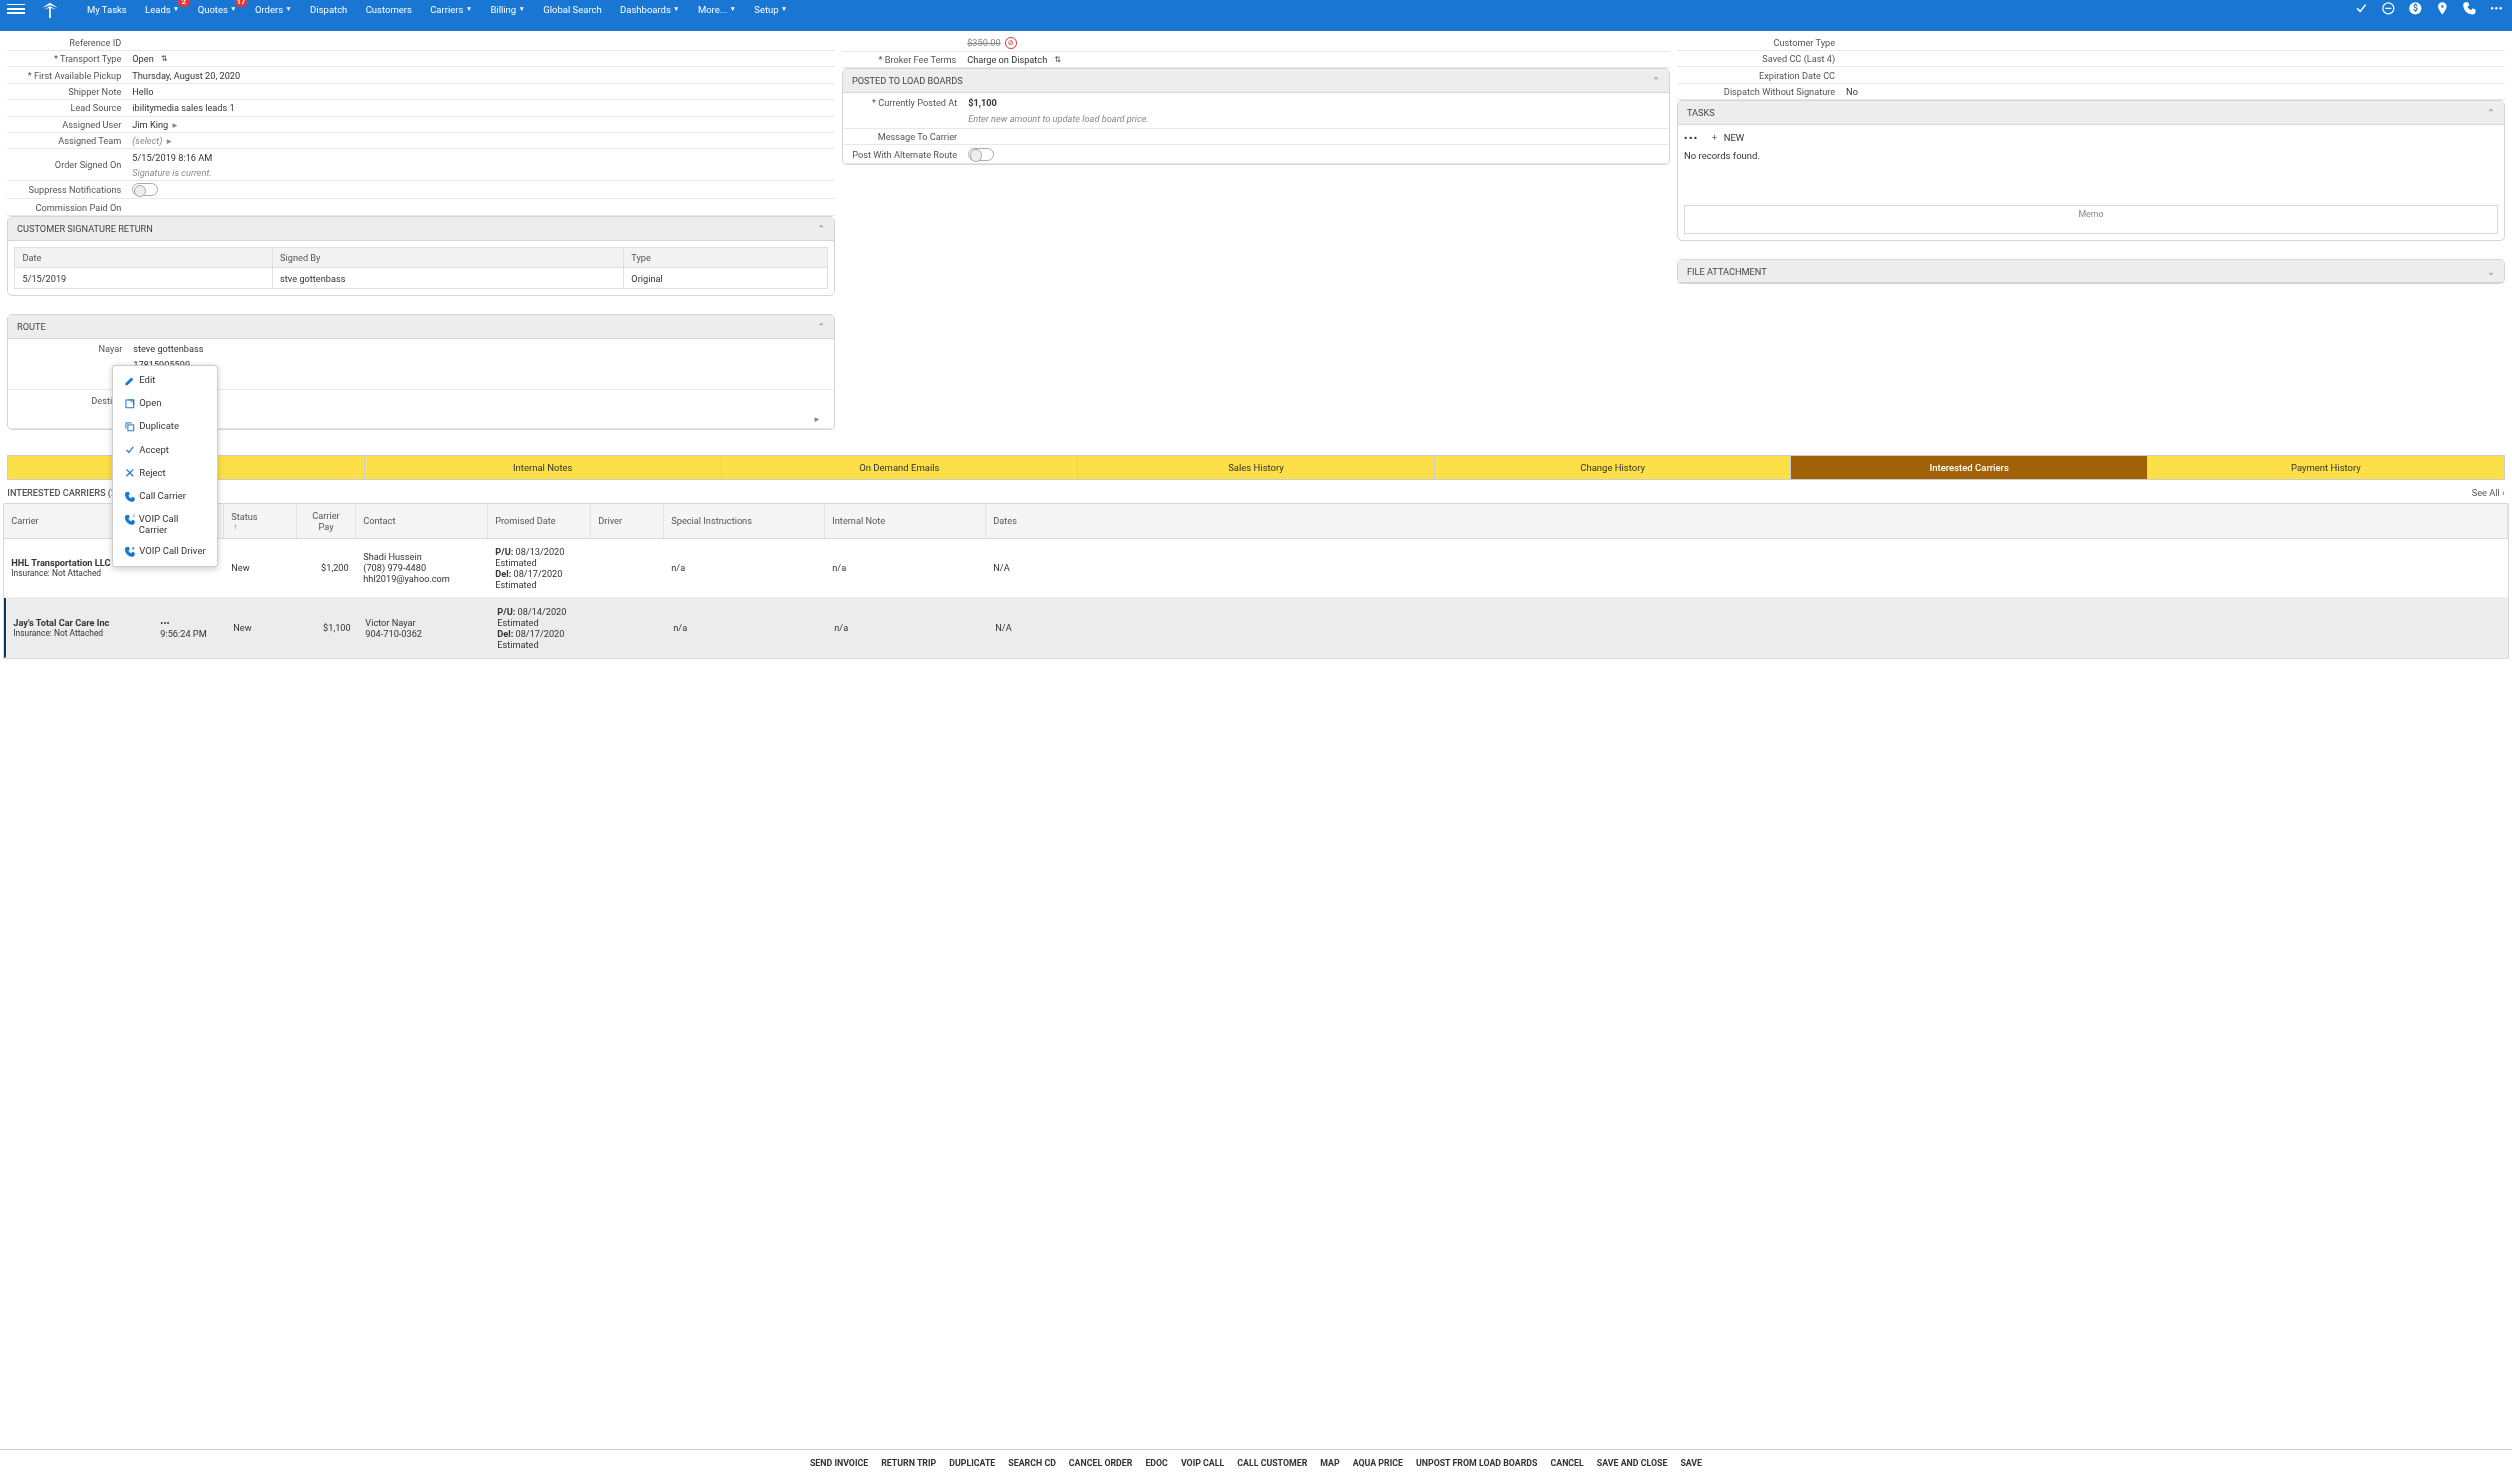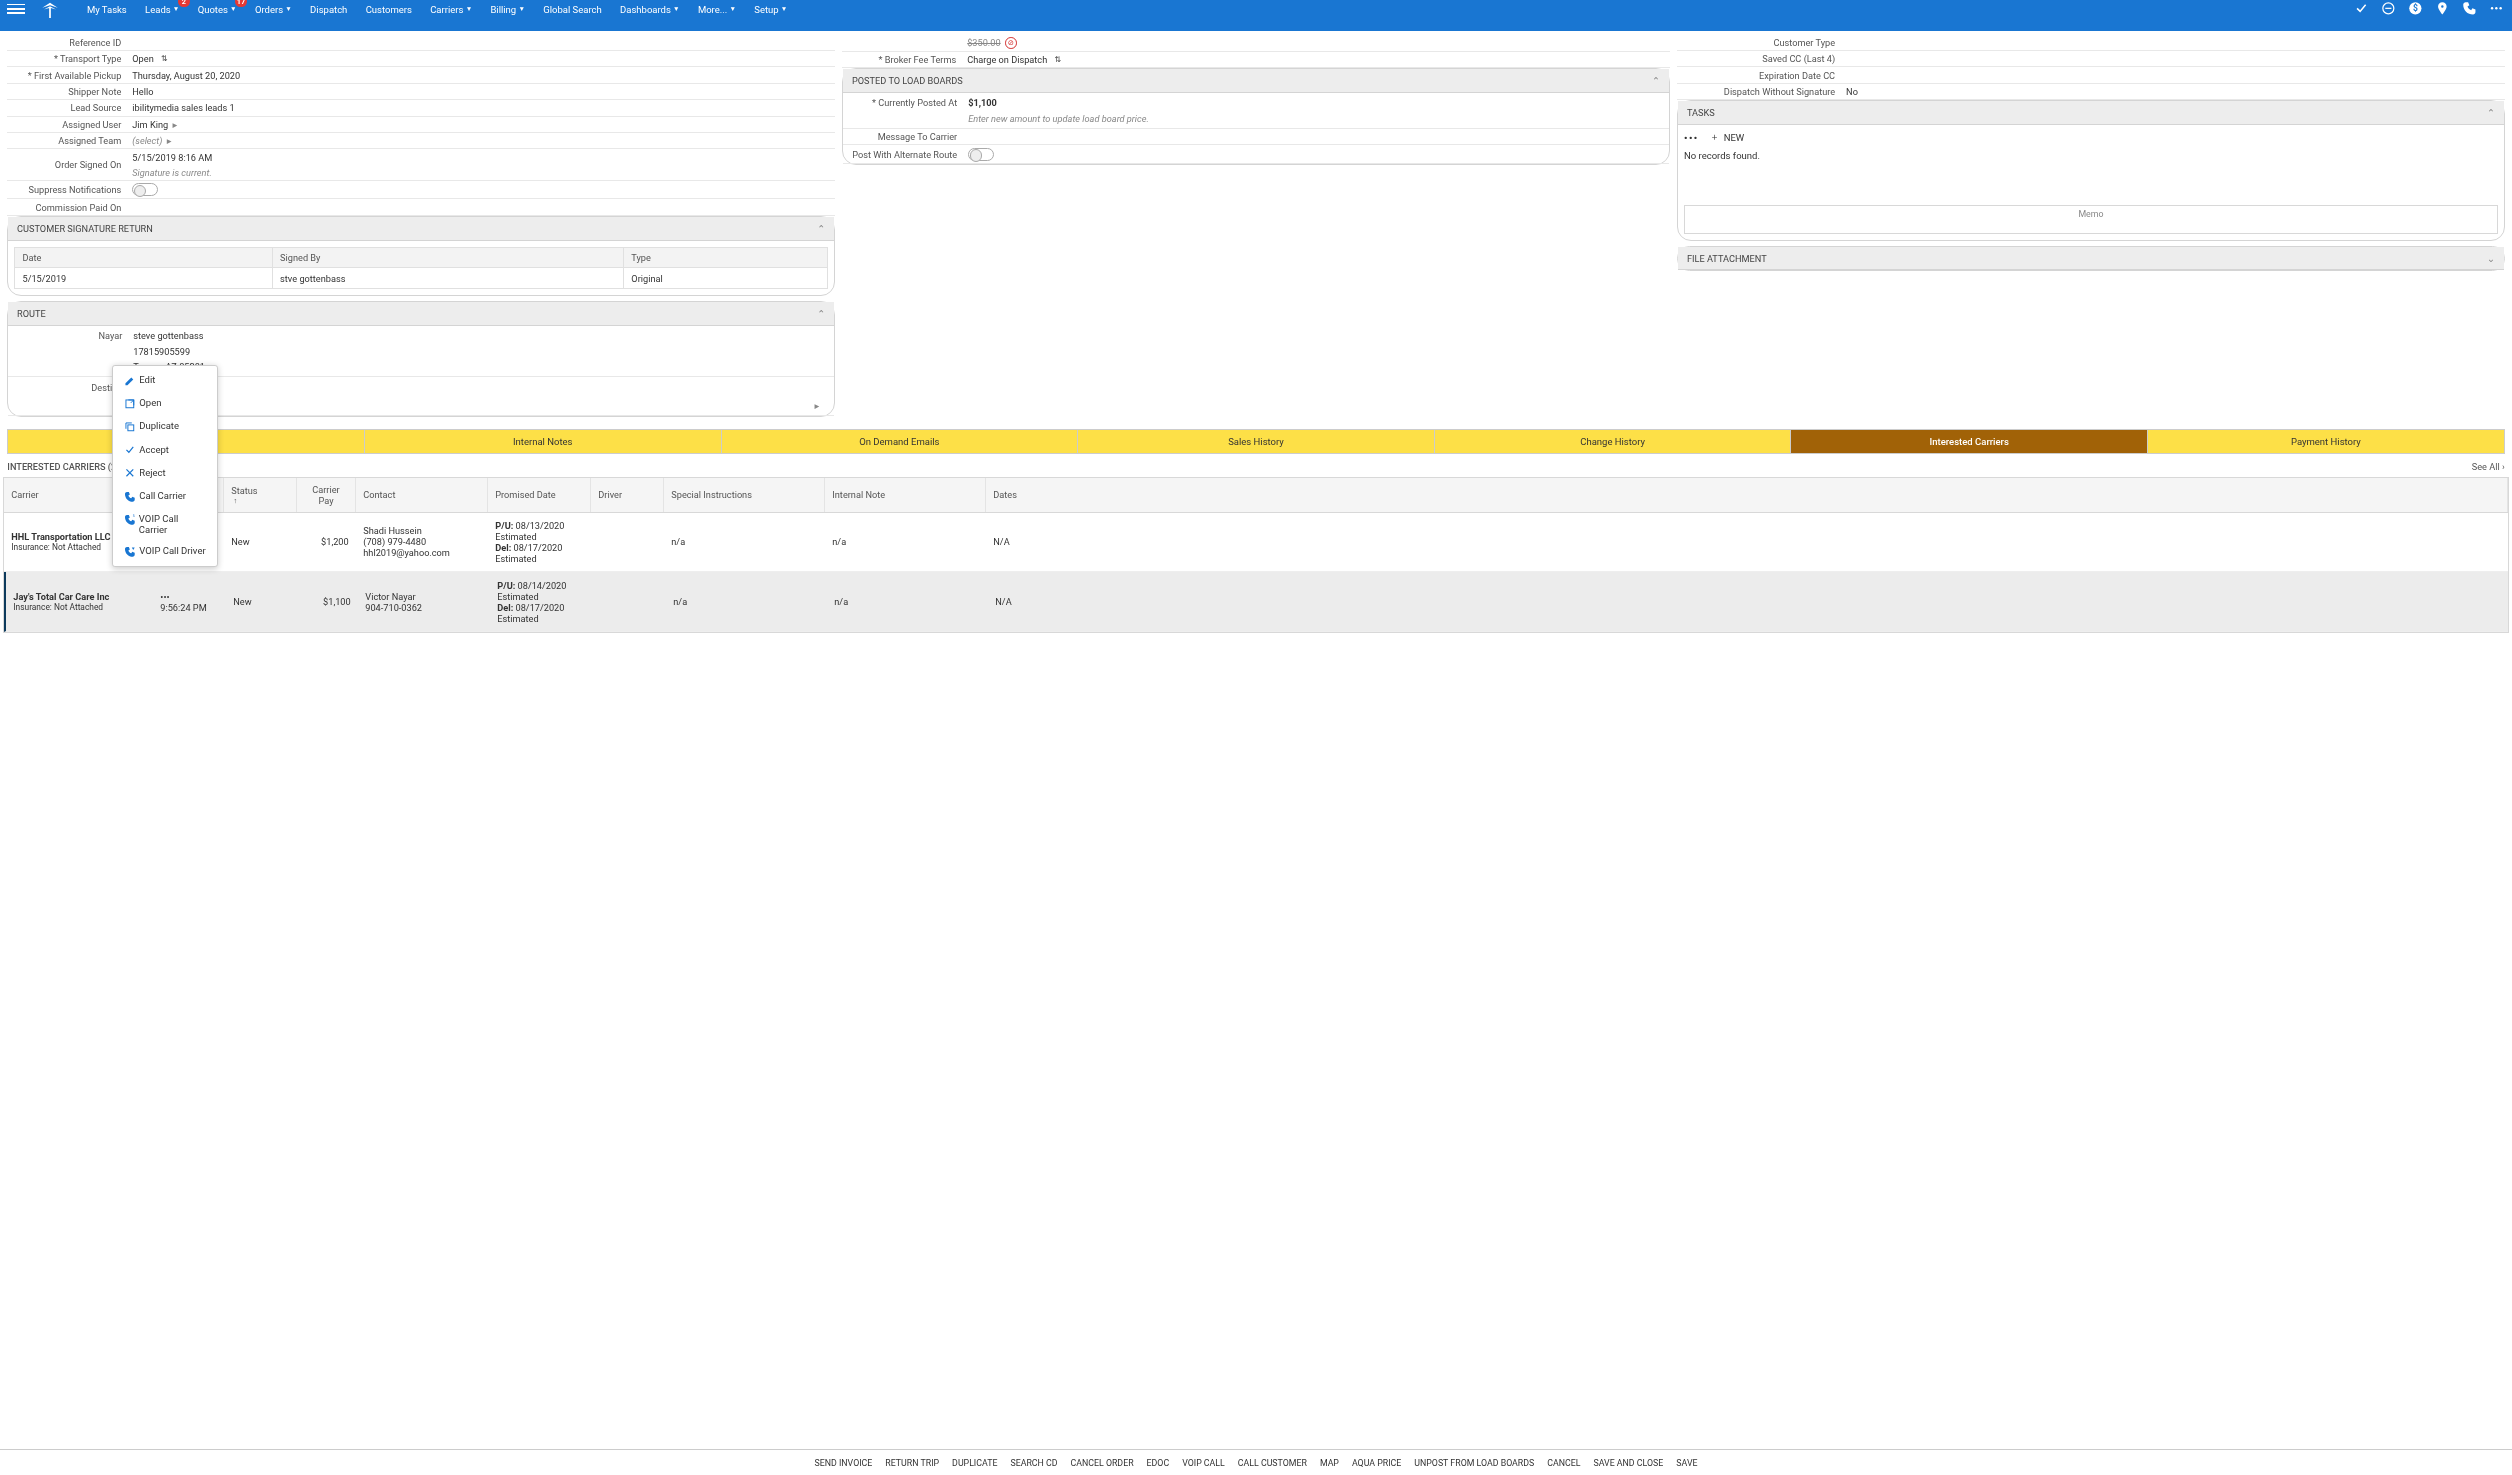--- a/index.html
+++ b/index.html
@@ -14,21 +14,21 @@
 .nav-item .caret{font-size:6.6px}
 .badge{position:absolute;top:-4.4px;right:-2.9px;background:#e53935;color:#fff;border-radius:50%;width:11.7px;height:11.7px;font-size:7.3px;display:flex;align-items:center;justify-content:center;font-weight:bold}
 .nav-right{display:flex;gap:11px;align-items:center;margin-left:auto}
 .nav-icon{width:16px;height:16px;cursor:pointer;display:flex;align-items:center;justify-content:center}
 .main{display:flex;gap:7.3px;padding:3.7px 7.3px 0 7.3px}
 .col{flex:1;min-width:0}
 .field-row{display:flex;border-bottom:0.7px solid #e8e8e8;min-height:16px;padding:2.2px 0;align-items:center}
 .field-label{width:125px;text-align:right;padding-right:11px;color:#555;font-size:9.2px}
 .field-value{flex:1;font-size:9.2px;display:flex;align-items:center;gap:4.4px}
 .field-value .italic{font-style:italic;color:#888}
-.panel{border:0.7px solid #d4d4d4;border-radius:14px;margin-bottom:5px}
+.panel{border:0.7px solid #d4d4d4;border-radius:5px;margin-bottom:18px}
 .panel-header{background:#ededed;border-bottom:0.7px solid #d4d4d4;padding:5.9px 8.8px;font-size:9.2px;color:#444;display:flex;justify-content:space-between;align-items:center;cursor:pointer}
 .panel-body{padding:5.9px}
 .sig-table{width:100%;border-collapse:collapse}
 .sig-table th,.sig-table td{text-align:left;padding:4.4px 7.3px;font-size:9.2px;border:0.7px solid #e0e0e0}
 .sig-table th{background:#f3f3f3;font-weight:normal;color:#555}
 .toggle{width:26px;height:13px;border:0.7px solid #aaa;border-radius:8px;position:relative;background:#fff}
 .toggle:after{content:"";position:absolute;width:10.3px;height:10.3px;border-radius:50%;background:#eee;border:0.7px solid #aaa;top:0.7px;left:0.7px}
 .caret-i{font-size:8px;color:#444;margin-left:2.9px}
 .chevron{color:#888;font-size:9.5px}
 .tabs{display:flex;border:0.7px solid #ccc;margin:7.3px 7.3px 0 7.3px}
@@ -51,21 +51,21 @@
 .gc-pay{width:59px;text-align:right}
 .gc-contact{width:132px}
 .gc-date{width:103px}
 .gc-driver{width:73px}
 .gc-special{width:161px}
 .gc-note{width:161px}
 .gc-dates{flex:1}
 .context-menu{position:absolute;background:#fff;border:0.7px solid #ccc;box-shadow:0 1.5px 5.9px rgba(0,0,0,0.2);border-radius:2.9px;left:112px;top:365px;width:106px;z-index:100;padding:2.9px 0}
 .ctx-item{display:flex;align-items:flex-start;gap:3px;padding:5.1px 10.3px;cursor:pointer;font-size:9.5px}
 .ctx-icon{width:13px;height:13px;display:flex;align-items:center;justify-content:center;color:#1976d2}
-.footer{position:fixed;bottom:0;left:0;right:0;background:#fff;border-top:0.7px solid #ccc;padding:7.3px;display:flex;gap:13px;justify-content:center;font-size:8.8px;font-weight:400;color:#333}
+.footer{position:fixed;bottom:0;left:0;right:0;background:#fff;border-top:0.7px solid #ccc;padding:7.3px;display:flex;gap:13px;justify-content:center;font-size:8.8px;font-weight:700;color:#333}
 .footer-item{cursor:pointer}
 .spacer{height:51px}
 .red-circle{width:11.7px;height:11.7px;border:1.5px solid #d32f2f;border-radius:50%;display:inline-flex;align-items:center;justify-content:center;color:#d32f2f;font-size:7.3px}
 .strike{text-decoration:line-through;color:#888}
 .memo-box{border:0.7px solid #d8d8d8;width:100%;height:29px;text-align:center;color:#888;padding-top:2.9px;font-size:8.8px}
 .arrow-up{font-size:7.3px;margin-left:2.2px}
 </style>
 </head>
 <body>
 

